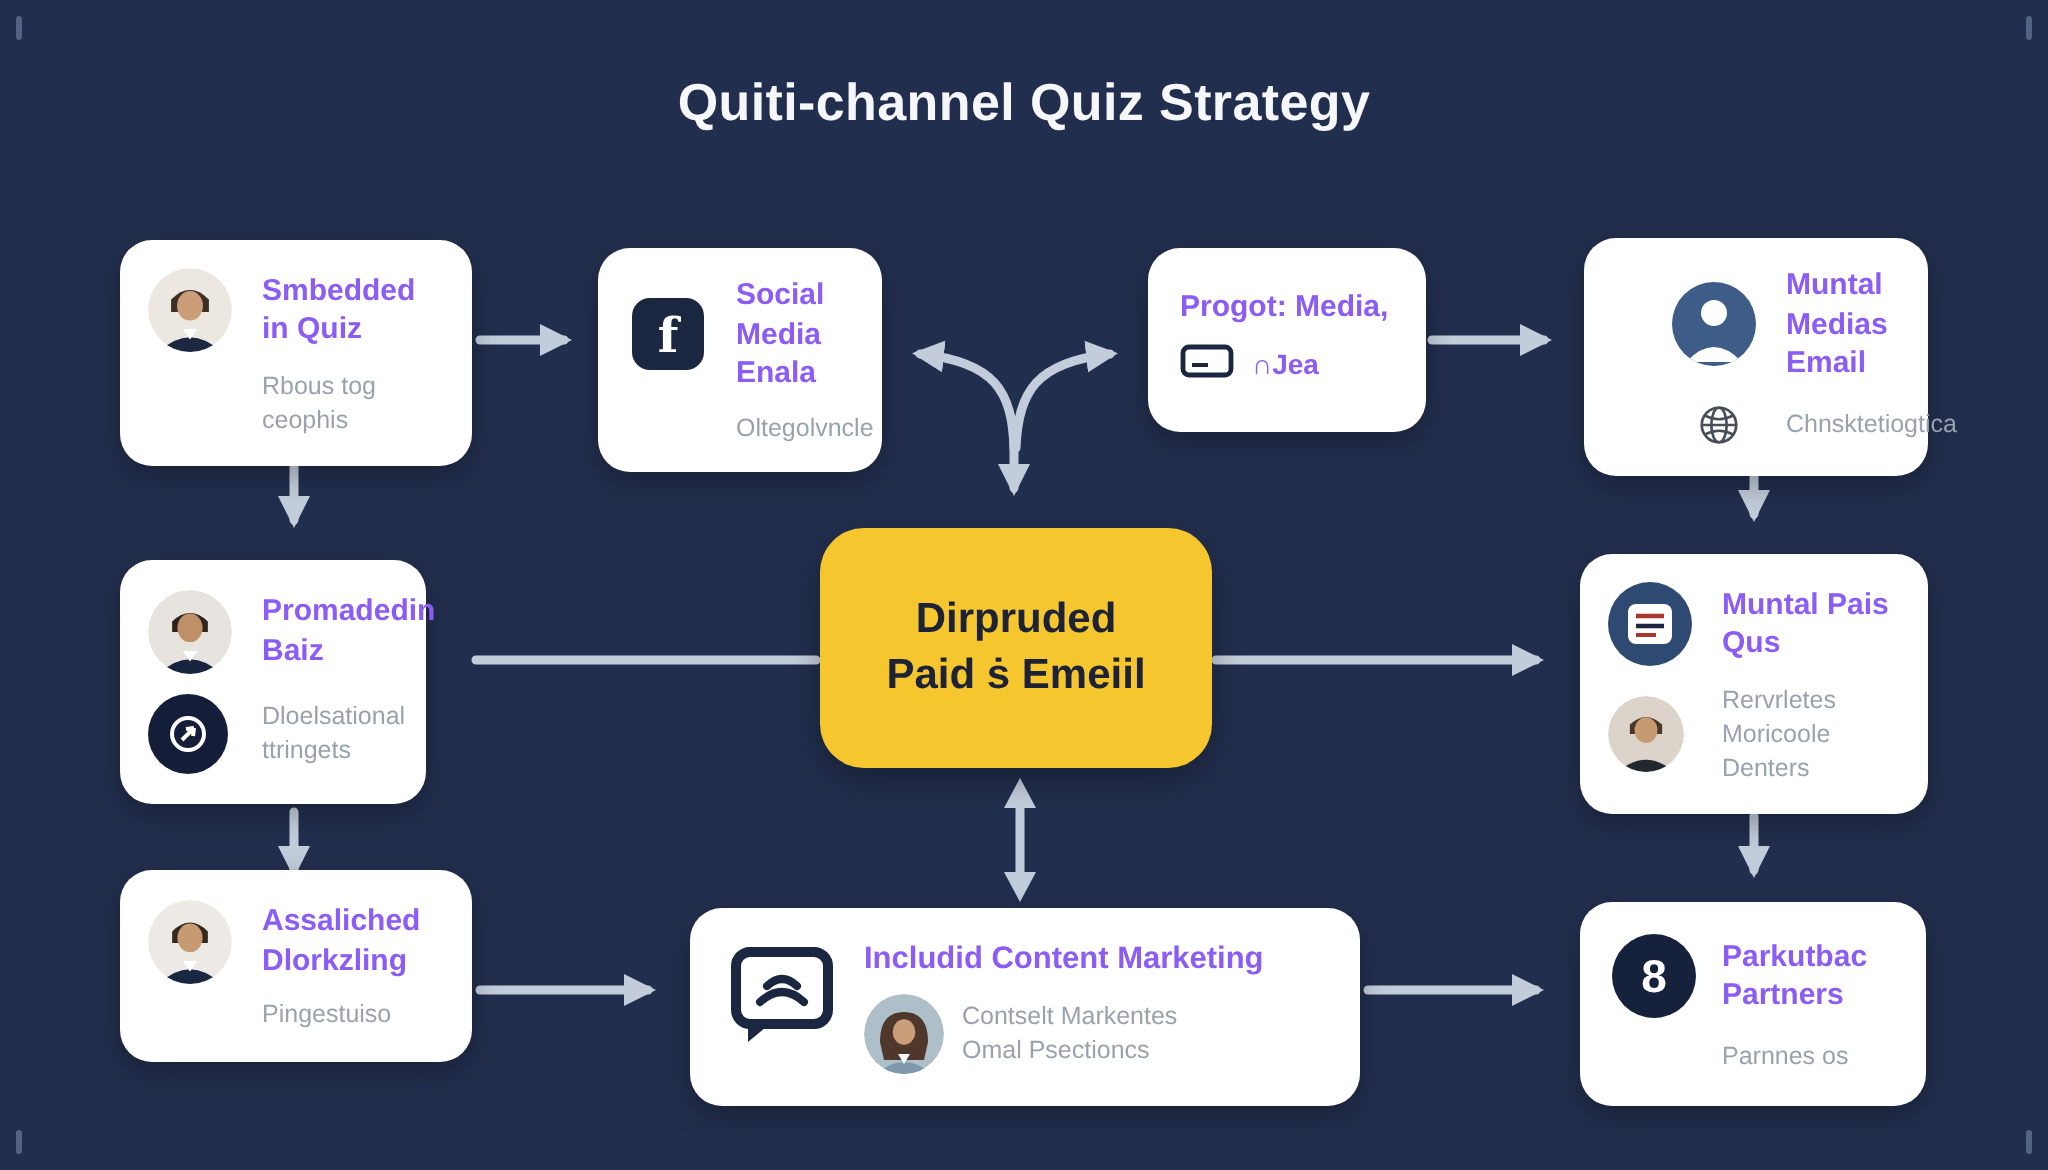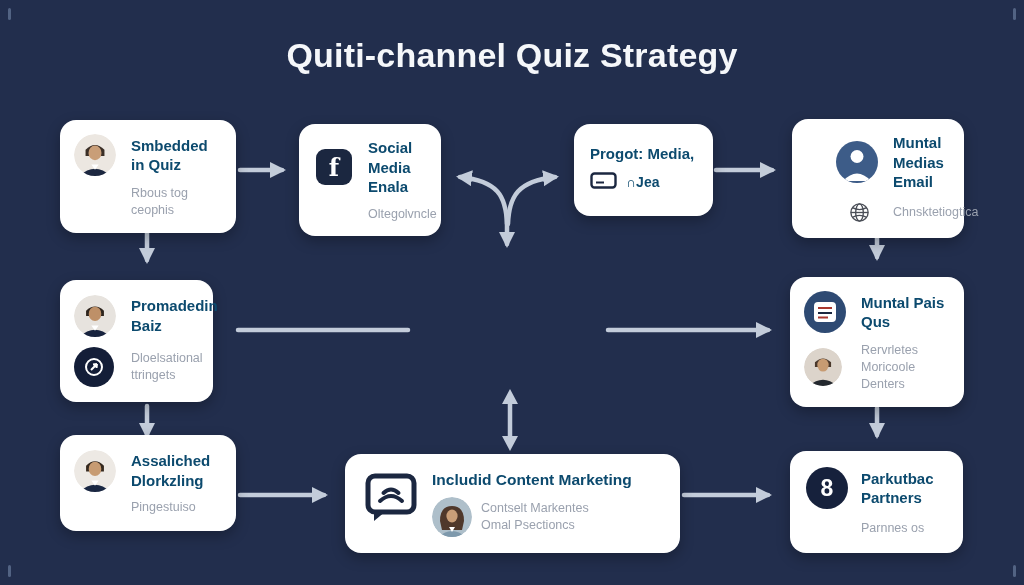--- a/index.html
+++ b/index.html
@@ -3,31 +3,31 @@
 <meta charset="utf-8">
 <style>
   html,body{margin:0;padding:0;}
   .canvas{
     position:relative;width:1024px;height:585px;overflow:hidden;
     background:#222E4D;
     font-family:"Liberation Sans","DejaVu Sans",sans-serif;
   }
   .main-title{
     position:absolute;top:36px;left:0;width:100%;text-align:center;
-    color:#F5F7FA;font-size:34px;font-weight:800;letter-spacing:0.2px;
+    color:#F5F7FA;font-size:26px;font-weight:800;letter-spacing:0.2px;
   }
   .arrow-layer{position:absolute;left:0;top:0;width:1024px;height:585px;}
   .node{
     position:absolute;background:#FFFFFF;border-radius:16px;
     padding:14px 14px;box-sizing:border-box;
     box-shadow:0 5px 14px rgba(0,0,0,0.28);
   }
   .grid2{display:grid;grid-template-columns:46px 1fr;column-gap:11px;row-gap:9px;align-items:center;}
   .iconcell{display:flex;align-items:center;justify-content:center;}
-  .node-title{font-weight:700;font-size:15px;color:#0c4a6e;line-height:1.3;}
+  .node-title{font-weight:700;font-size:15px;color:#8b5cf6;line-height:1.3;}
   .node-sub{font-size:12.5px;color:#9AA1AE;line-height:1.35;}
   .avatar{width:42px;height:42px;border-radius:50%;overflow:hidden;flex:0 0 auto;}
   .avatar.small{width:38px;height:38px;}
   .fb-icon{width:36px;height:36px;border-radius:9px;background:#1B2740;color:#fff;
     display:flex;align-items:center;justify-content:center;
     font-size:24px;font-weight:800;font-family:"DejaVu Serif",serif;}
   .person-badge{width:42px;height:42px;border-radius:50%;background:#3D5C88;overflow:hidden;}
   .dark-badge{width:40px;height:40px;border-radius:50%;background:#141E38;display:flex;align-items:center;justify-content:center;overflow:hidden;}
   .card-badge{width:42px;height:42px;border-radius:50%;background:#2E4A73;display:flex;align-items:center;justify-content:center;overflow:hidden;}
   .num-badge{width:42px;height:42px;border-radius:50%;background:#16213C;color:#fff;
@@ -166,20 +166,24 @@
           <circle cx="11" cy="11" r="8"></circle>
           <path d="M8 14 L14 8 M14 8 l-4 0.5 M14 8 l-0.5 4"></path>
         </svg>
     </div>
     <div class="node-sub">
       <span style="display:block;">Dloelsational</span>
       <span style="display:block;">ttringets</span>
     </div>
   </div>
 
+  <div class="center-node">
+    <span>Dirpruded</span>
+    <span>Paid ṡ Emeiil</span>
+  </div>
 
   <div class="node grid2" style="left:790px;top:277px;width:174px;min-height:127px;">
     <div class="iconcell card-badge">
       <svg width="24" height="22" viewBox="0 0 24 22">
           <rect x="1" y="1" width="22" height="20" rx="4" fill="#FFF"></rect>
           <line x1="5" y1="7" x2="19" y2="7" stroke="#A8372F" stroke-width="2.2"></line>
           <line x1="5" y1="12" x2="19" y2="12" stroke="#1B2740" stroke-width="2.2"></line>
           <line x1="5" y1="16.5" x2="15" y2="16.5" stroke="#A8372F" stroke-width="2"></line>
         </svg>
     </div>

